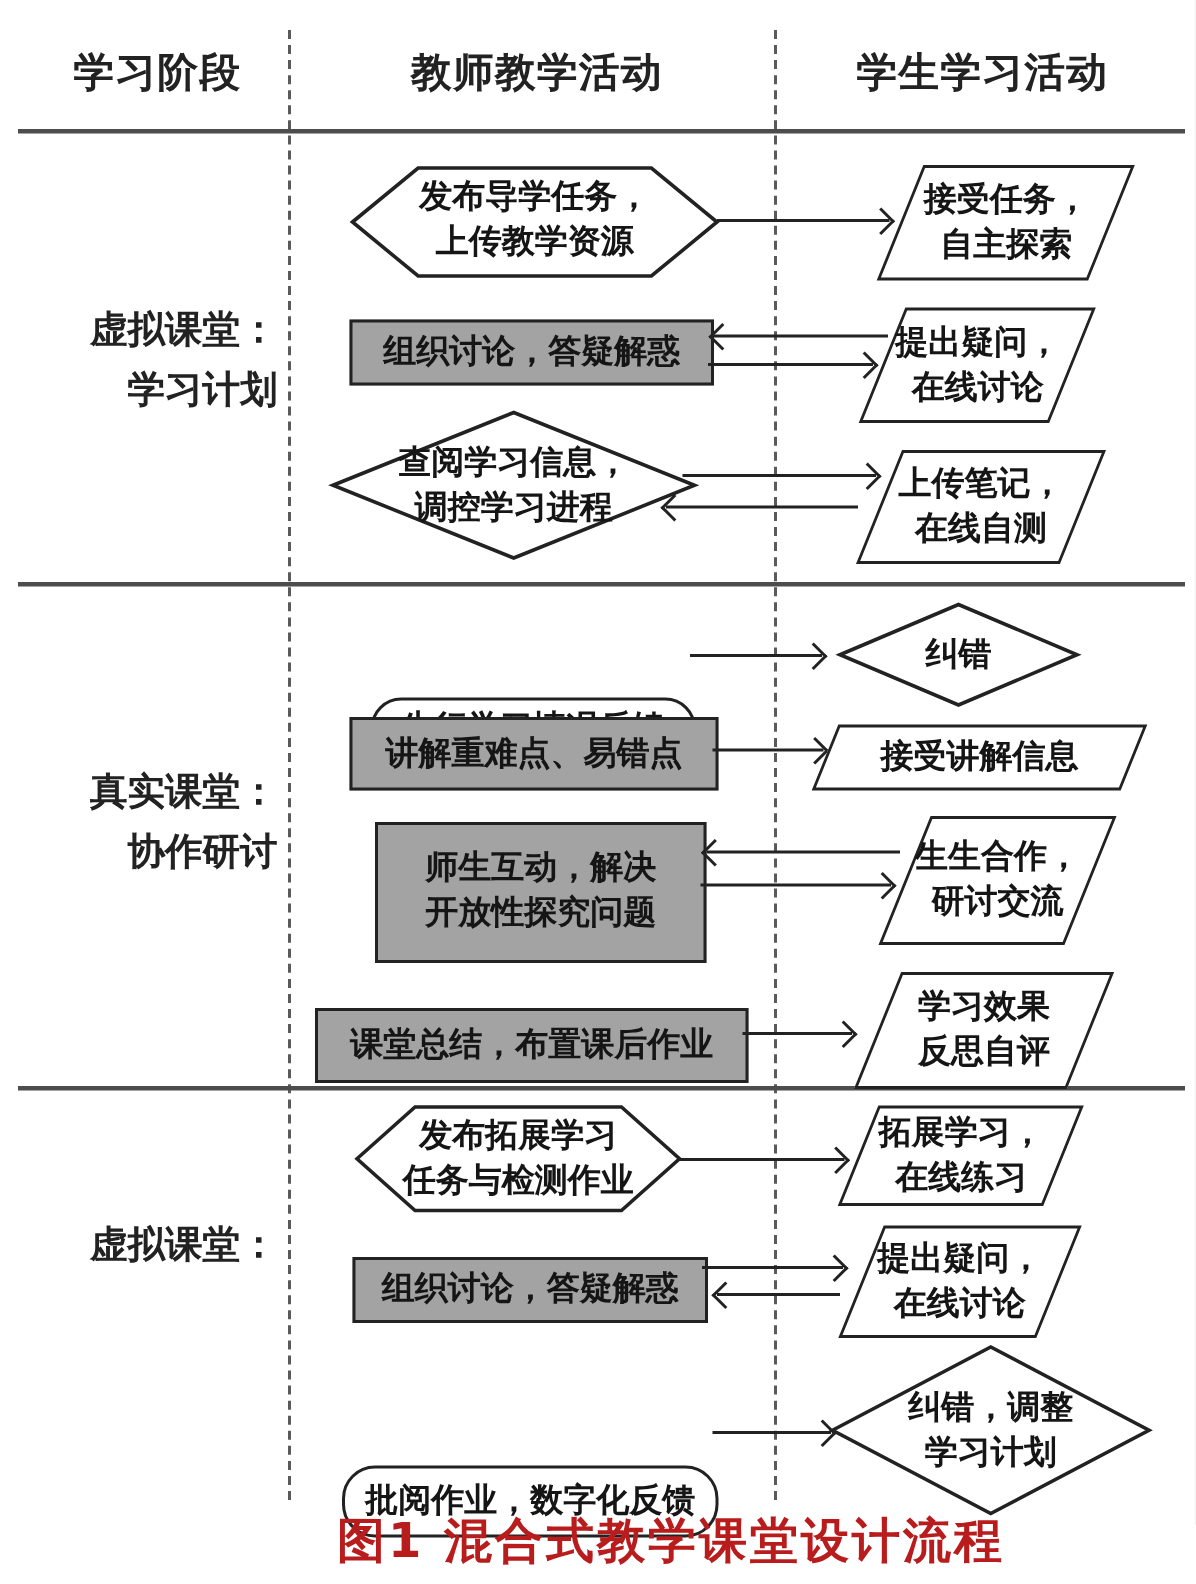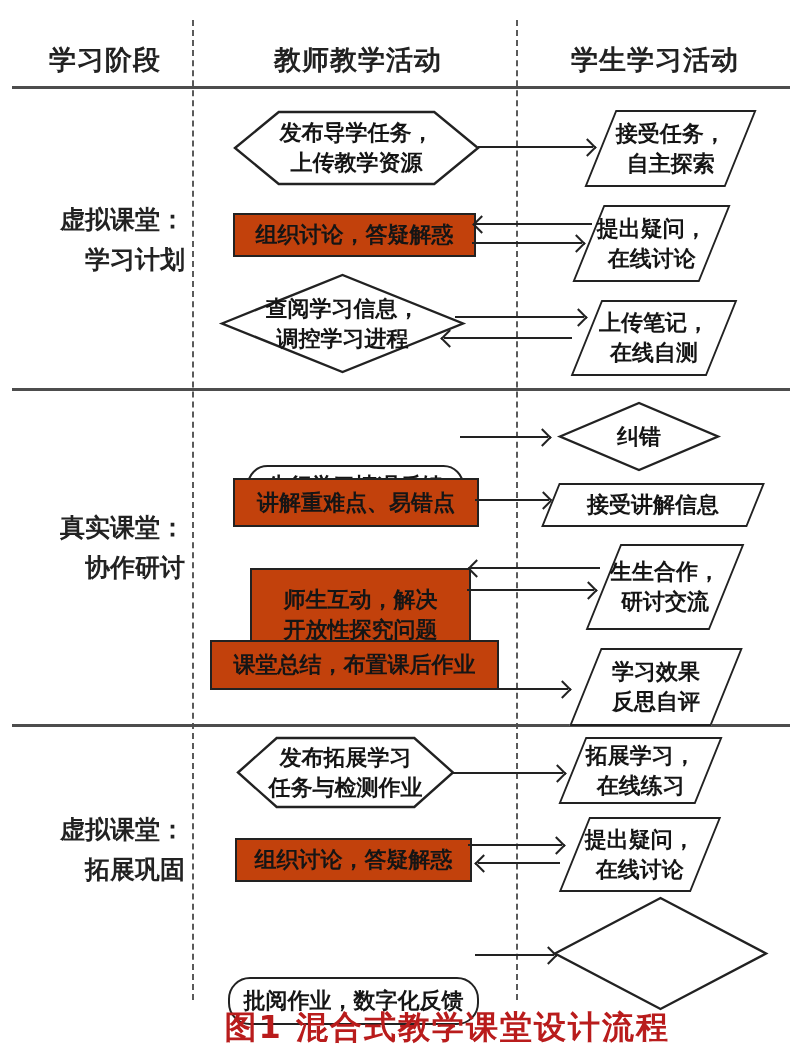--- a/index.html
+++ b/index.html
@@ -5,28 +5,28 @@
   html,body{margin:0;padding:0;background:#e8e8e8;}
   .page{
     position:relative;width:797px;height:1056px;background:#ffffff;
     font-family:"DejaVu Sans",sans-serif;color:#1b1b1b;overflow:hidden;
     margin:0 auto;
   }
   
   .vline{position:absolute;top:20px;height:980px;width:0;border-left:2.4px dashed #5a5a5a;}
   .hline{position:absolute;left:12px;width:778px;height:2.6px;background:#4d4d4d;}
   
-  .hdr{position:absolute;font-size:27px;font-weight:600;letter-spacing:1px;text-align:center;color:#222;margin-top:12px;}
+  .hdr{position:absolute;font-size:27px;font-weight:600;letter-spacing:1px;text-align:center;color:#222;}
   .stage{position:absolute;text-align:right;font-size:25px;font-weight:600;line-height:40px;color:#222;}
   .stage .ln{display:block;}
   
   .shape{position:absolute;display:flex;align-items:center;justify-content:center;
          text-align:center;font-size:22px;font-weight:600;line-height:30px;color:#151515;}
   .shape .ln{display:block;white-space:nowrap;}
-  .rect{border:2.4px solid #222;background:#c2410c;}
+  .rect{border:2.4px solid #222;background:#a3a3a3;}
   .stadium{border:2.4px solid #222;background:#fff;border-radius:22px;margin-top:45px;}
   .para{border:2.4px solid #222;background:#fff;transform:skewX(-22deg);}
   .para .txt{transform:skewX(22deg);}
   .svgshape svg{position:absolute;inset:0;width:100%;height:100%;overflow:visible;}
   .svgshape polygon{fill:#ffffff;stroke:#222;stroke-width:2.4;vector-effect:non-scaling-stroke;}
   .svgshape .txt{position:relative;}
   
   .arrow{position:absolute;height:20px;}
   .arrow::before{content:"";position:absolute;top:8.6px;height:2.4px;background:#222;left:0;right:0;}
   .arrow.right::before{right:4px;}
@@ -55,24 +55,23 @@
   <div class="stage" style="left:25px;top:200px;width:160px;">
     <span class="ln">虚拟课堂：</span>
     <span class="ln">学习计划</span>
   </div>
   <div class="stage" style="left:25px;top:508px;width:160px;">
     <span class="ln">真实课堂：</span>
     <span class="ln">协作研讨</span>
   </div>
   <div class="stage" style="left:25px;top:810px;width:160px;">
     <span class="ln">虚拟课堂：</span>
-    <span class="ln">拓展巩固</span>
-  </div>
-
-  <div class="shape svgshape" style="left:235px;top:112px;width:243px;height:72px;">
+  </div>
+
+  <div class="shape svgshape" style="left:235px;top:112px;width:243px;height:72px;font-family:Liberation Mono, monospace;">
     <svg viewBox="0 0 100 100" preserveAspectRatio="none">
         <polygon points="0,50 18,0 82,0 100,50 82,100 18,100"></polygon>
       </svg>
     <div class="txt">
       <span class="ln">发布导学任务，</span>
       <span class="ln">上传教学资源</span>
     </div>
   </div>
   <div class="arrow right" style="left:478px;top:137px;width:119px;"></div>
   <div class="shape para" style="left:600px;top:110px;width:137px;height:73px;">
@@ -128,36 +127,36 @@
   <div class="shape rect" style="left:233px;top:478px;width:242px;height:45px;">
     <span class="ln">讲解重难点、易错点</span>
   </div>
   <div class="arrow right" style="left:475px;top:490px;width:78px;"></div>
   <div class="shape para" style="left:550px;top:483px;width:202px;height:40px;">
     <div class="txt">
       <span class="ln">接受讲解信息</span>
     </div>
   </div>
 
-  <div class="shape rect" style="left:250px;top:568px;width:217px;height:90px;">
+  <div class="shape rect" style="left:250px;top:548px;width:217px;height:90px;font-family:Liberation Mono, monospace;">
     <div class="txt">
       <span class="ln">师生互动，解决</span>
       <span class="ln">开放性探究问题</span>
     </div>
   </div>
   <div class="arrow left" style="left:467px;top:558px;width:133px;"></div>
   <div class="arrow right" style="left:467px;top:580px;width:131px;"></div>
   <div class="shape para" style="left:603px;top:544px;width:120px;height:82px;">
     <div class="txt">
       <span class="ln">生生合作，</span>
       <span class="ln">研讨交流</span>
     </div>
   </div>
 
-  <div class="shape rect" style="left:210px;top:640px;width:285px;height:46px;">
+  <div class="shape rect" style="left:210px;top:672px;width:285px;height:46px;">
     <span class="ln">课堂总结，布置课后作业</span>
   </div>
   <div class="arrow right" style="left:495px;top:679px;width:77px;"></div>
   <div class="shape para" style="left:585px;top:648px;width:138px;height:74px;">
     <div class="txt">
       <span class="ln">学习效果</span>
       <span class="ln">反思自评</span>
     </div>
   </div>
 
@@ -191,17 +190,21 @@
   </div>
 
   <div class="shape stadium" style="left:228px;top:932px;width:247px;height:44px;">
     <span class="ln">批阅作业，数字化反馈</span>
   </div>
   <div class="arrow right" style="left:475px;top:945px;width:83px;"></div>
   <div class="shape svgshape" style="left:555px;top:898px;width:211px;height:111px;">
     <svg viewBox="0 0 100 100" preserveAspectRatio="none">
         <polygon points="0,50 50,0 100,50 50,100"></polygon>
       </svg>
+    <div class="txt">
+      <span class="ln">纠错，调整</span>
+      <span class="ln">学习计划</span>
+    </div>
   </div>
 
   <div class="caption" style="left:150px;top:1006px;width:520px;">图1 混合式教学课堂设计流程</div>
 
 </div>
 
 </body></html>

